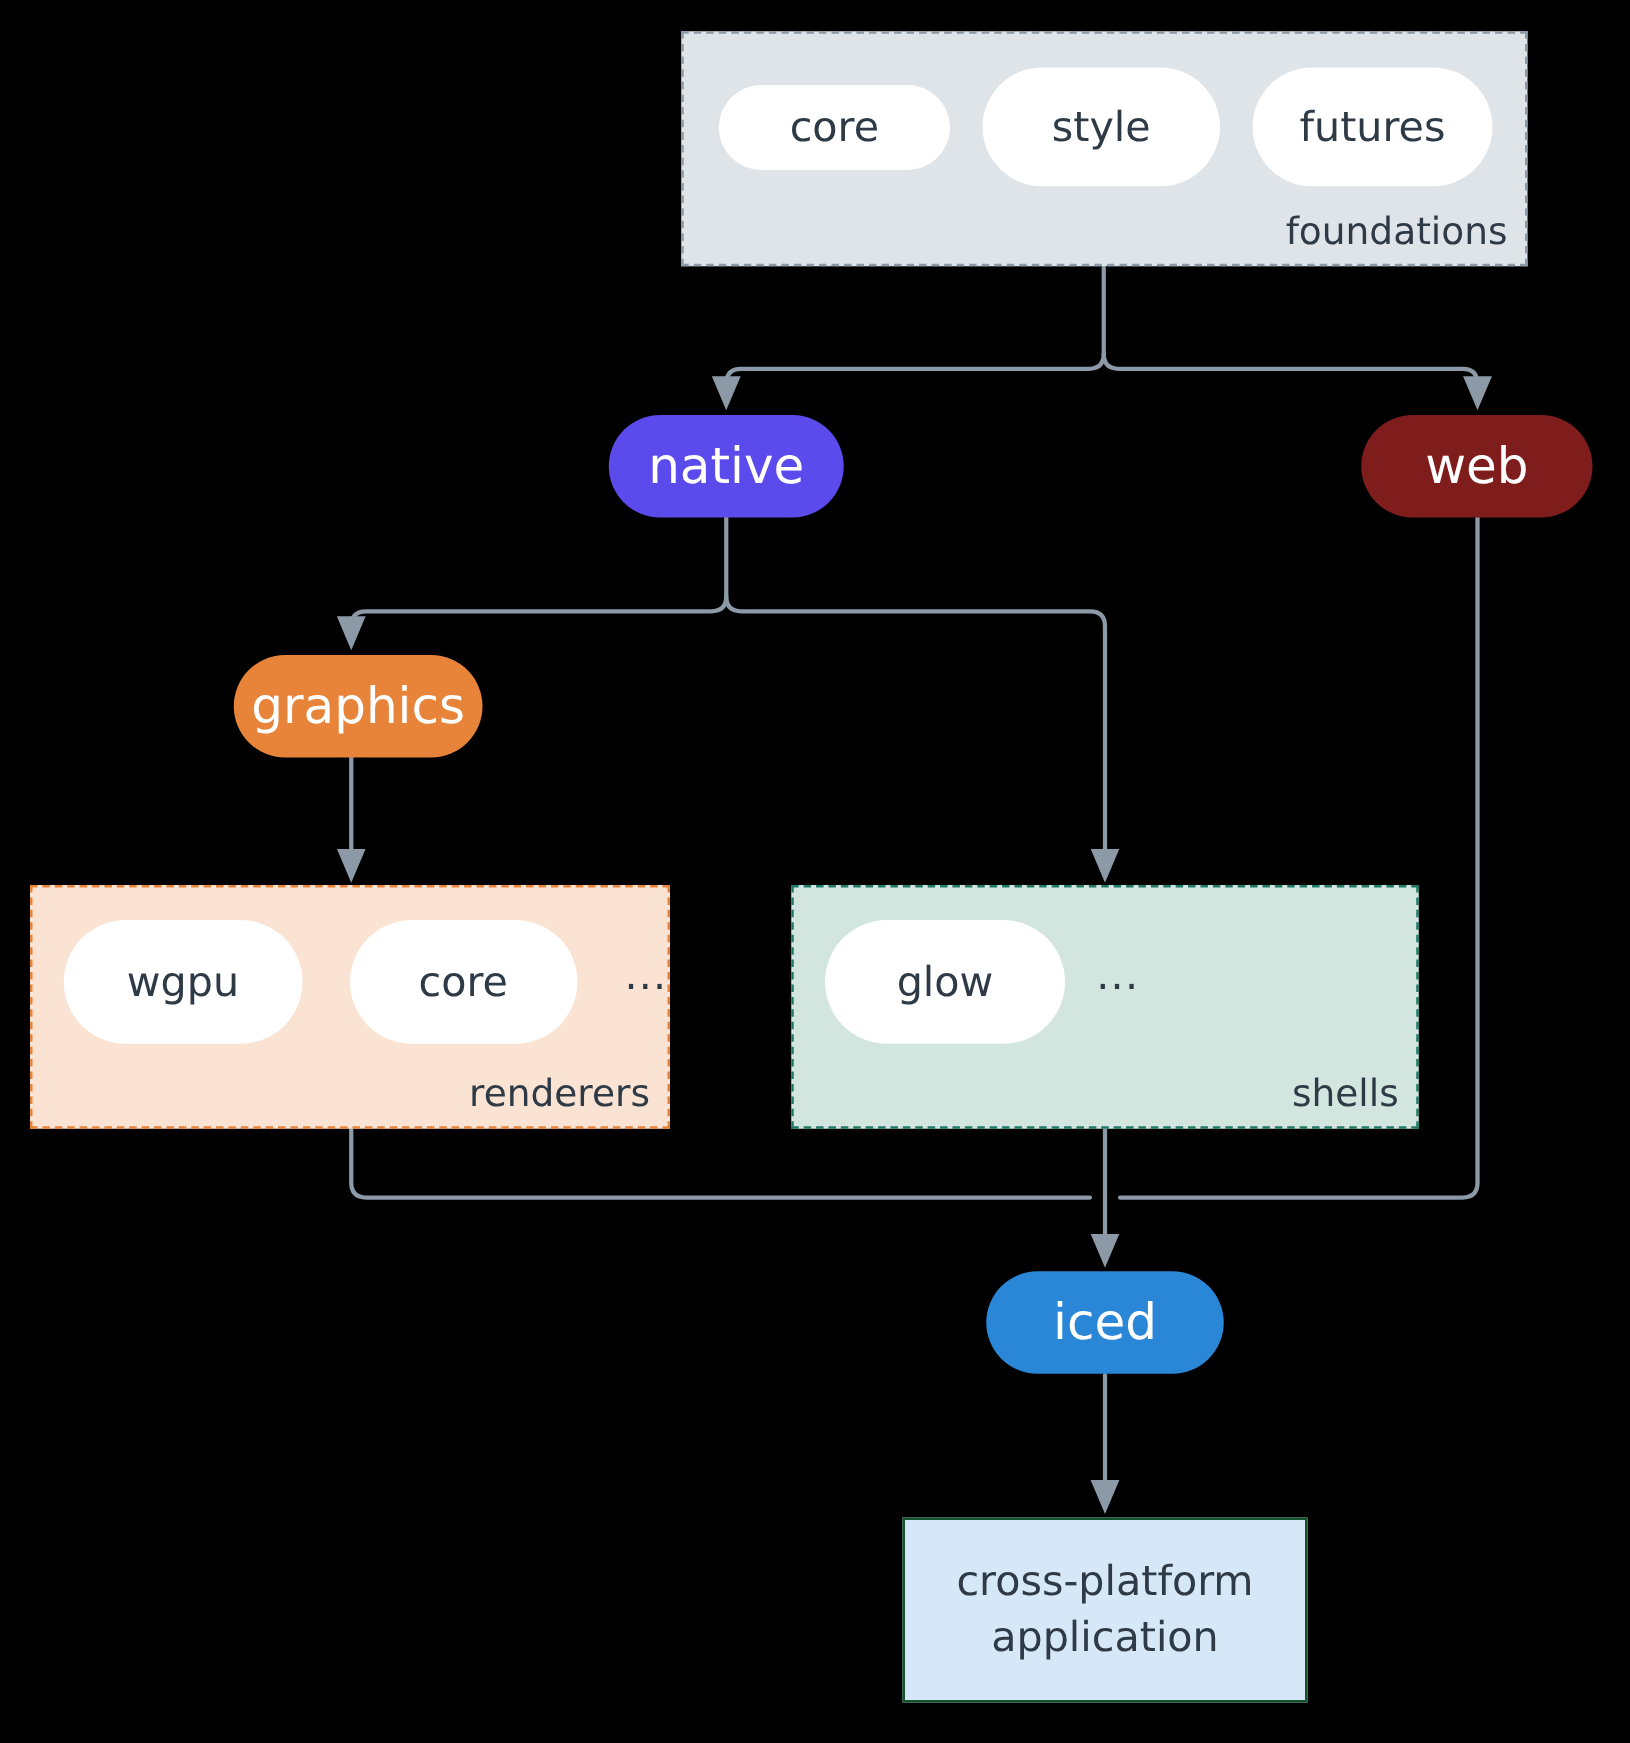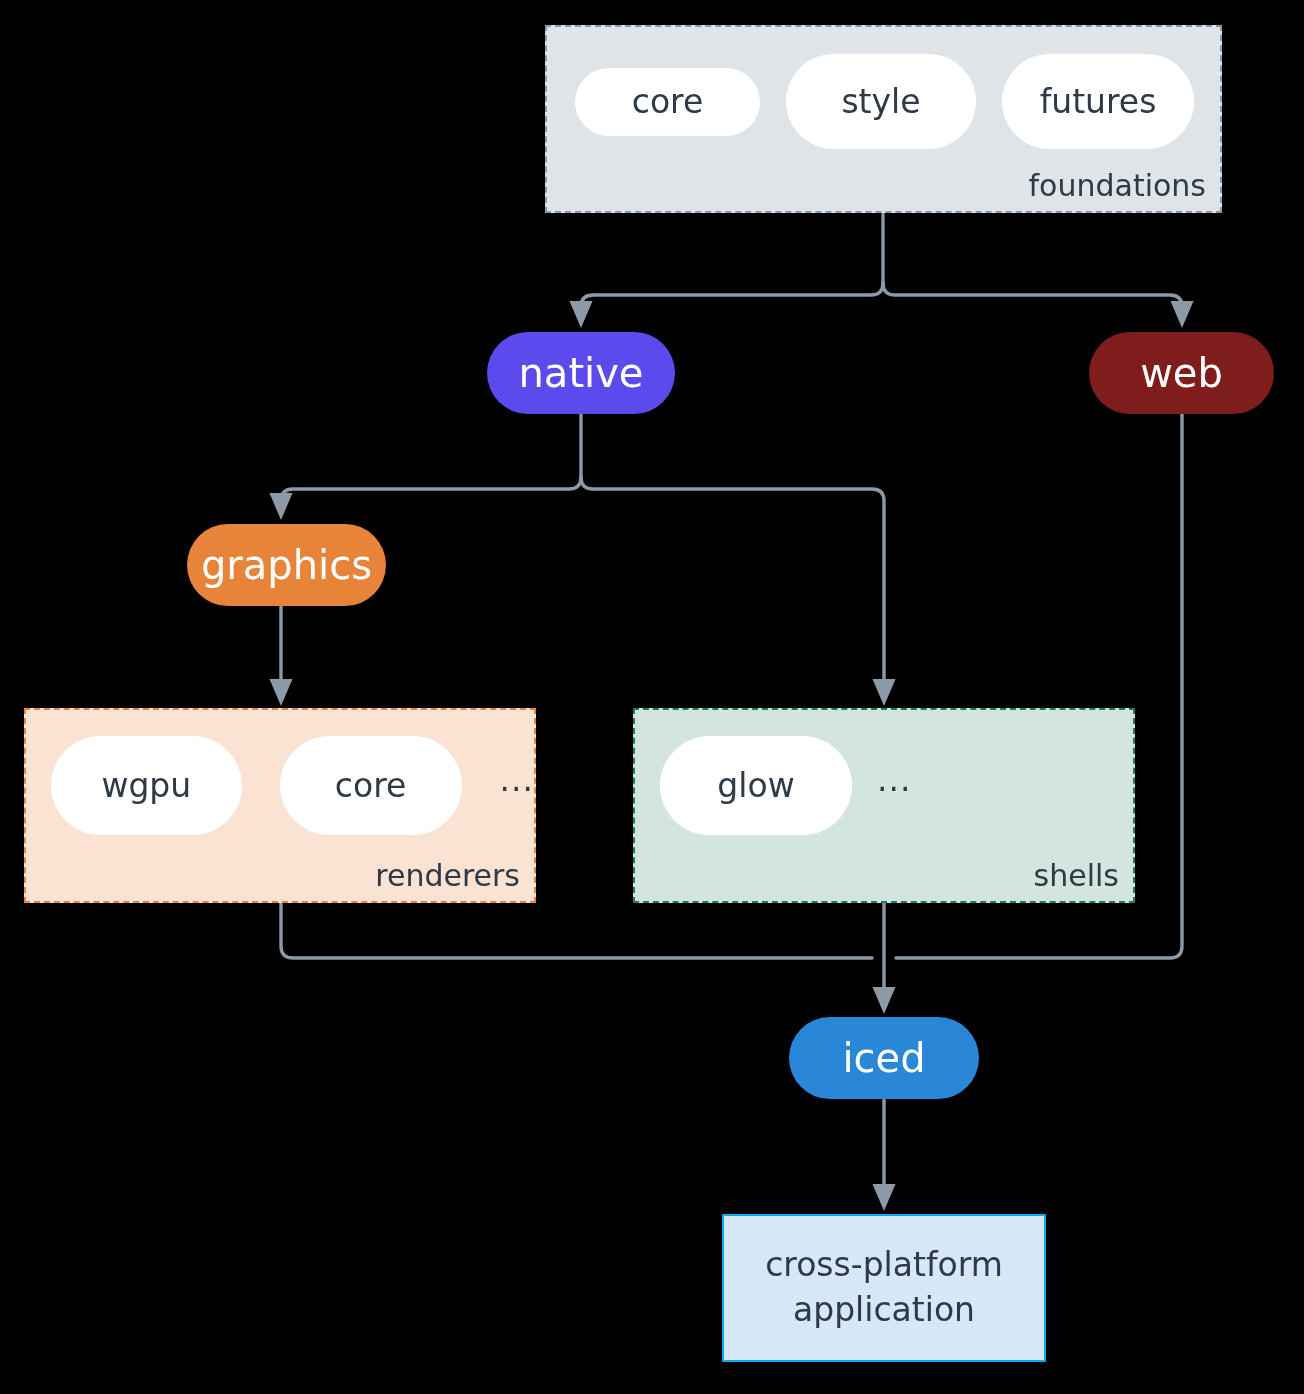--- a/index.html
+++ b/index.html
@@ -78,21 +78,21 @@
     justify-content: center;
     color: #ffffff;
     font-size: 40px;
     box-sizing: border-box;
   }
 
   
   .node-rect {
     position: absolute;
     box-sizing: border-box;
-    border: 2px solid #0ea5e9;
+    border: 2px solid #14532d;
     background: #d6e8f7;
     display: flex;
     flex-direction: column;
     align-items: center;
     justify-content: center;
     color: #2e3a46;
     font-size: 33px;
     line-height: 1.35;
     text-align: center;
   }

